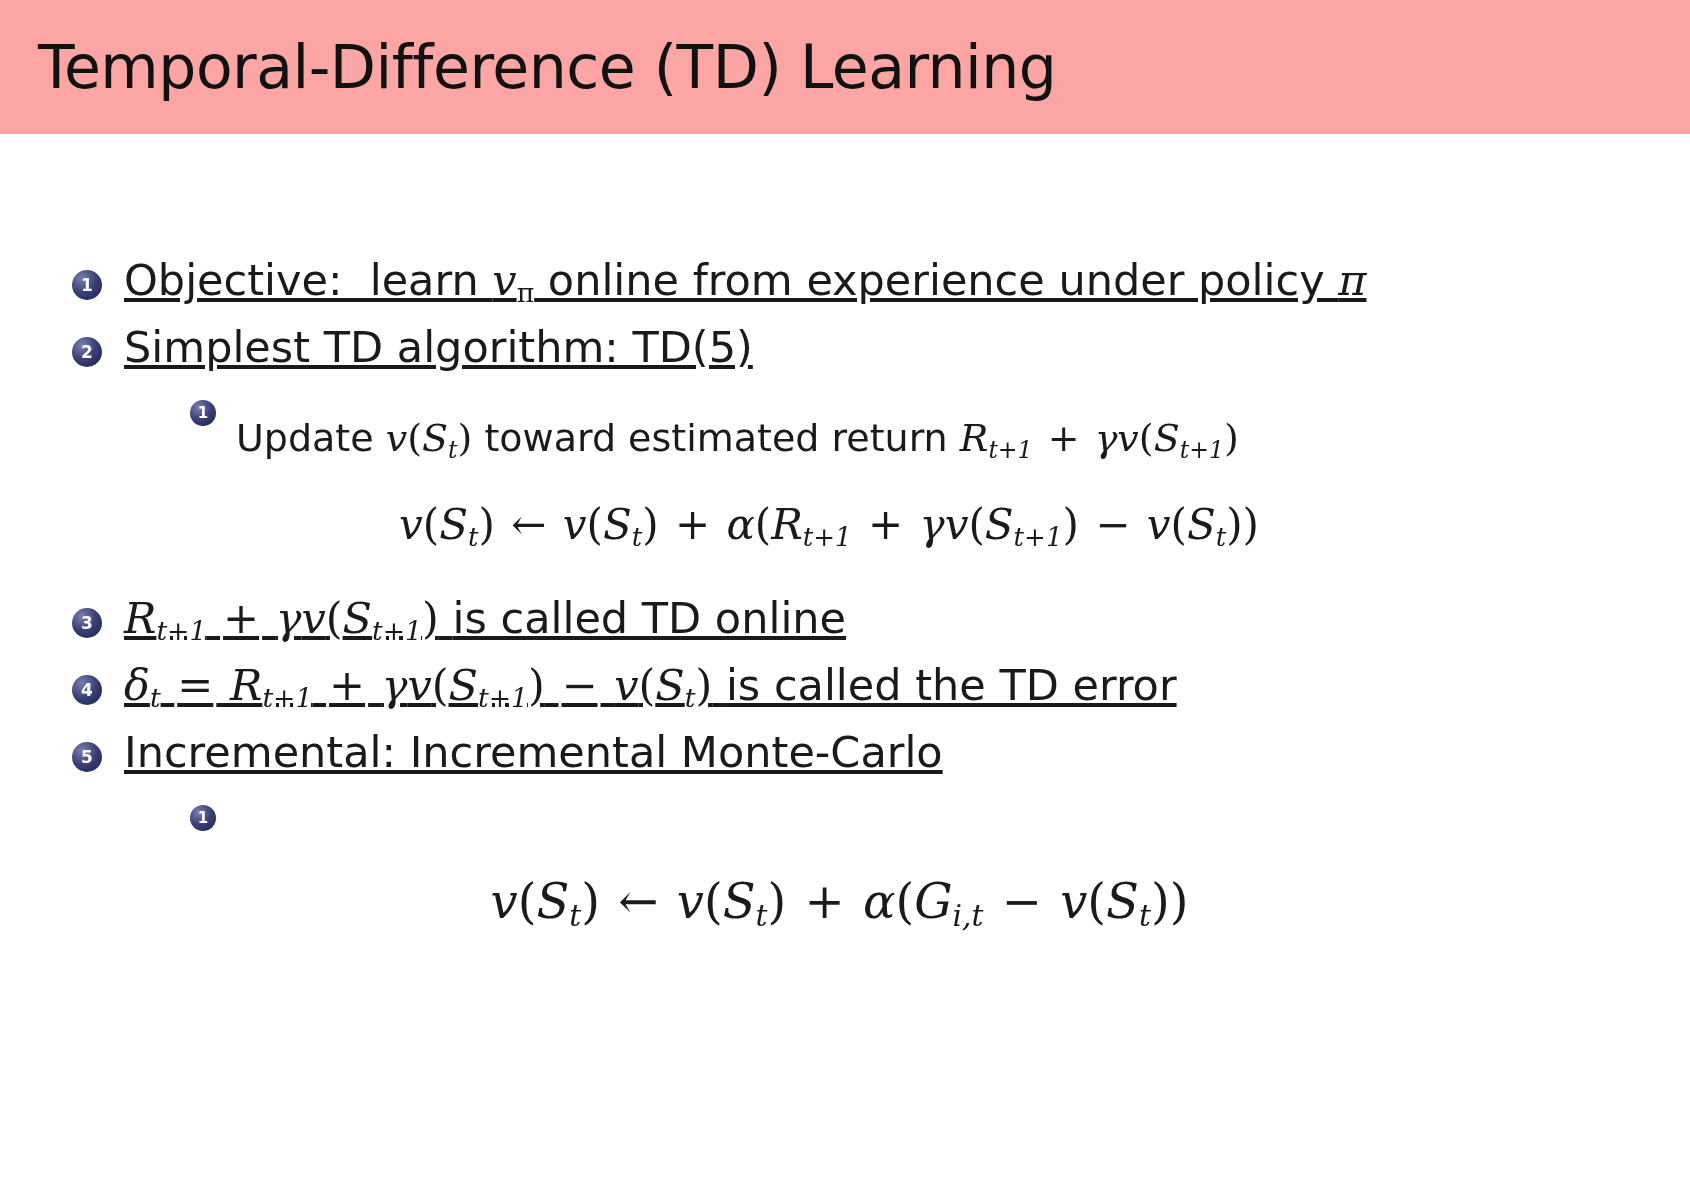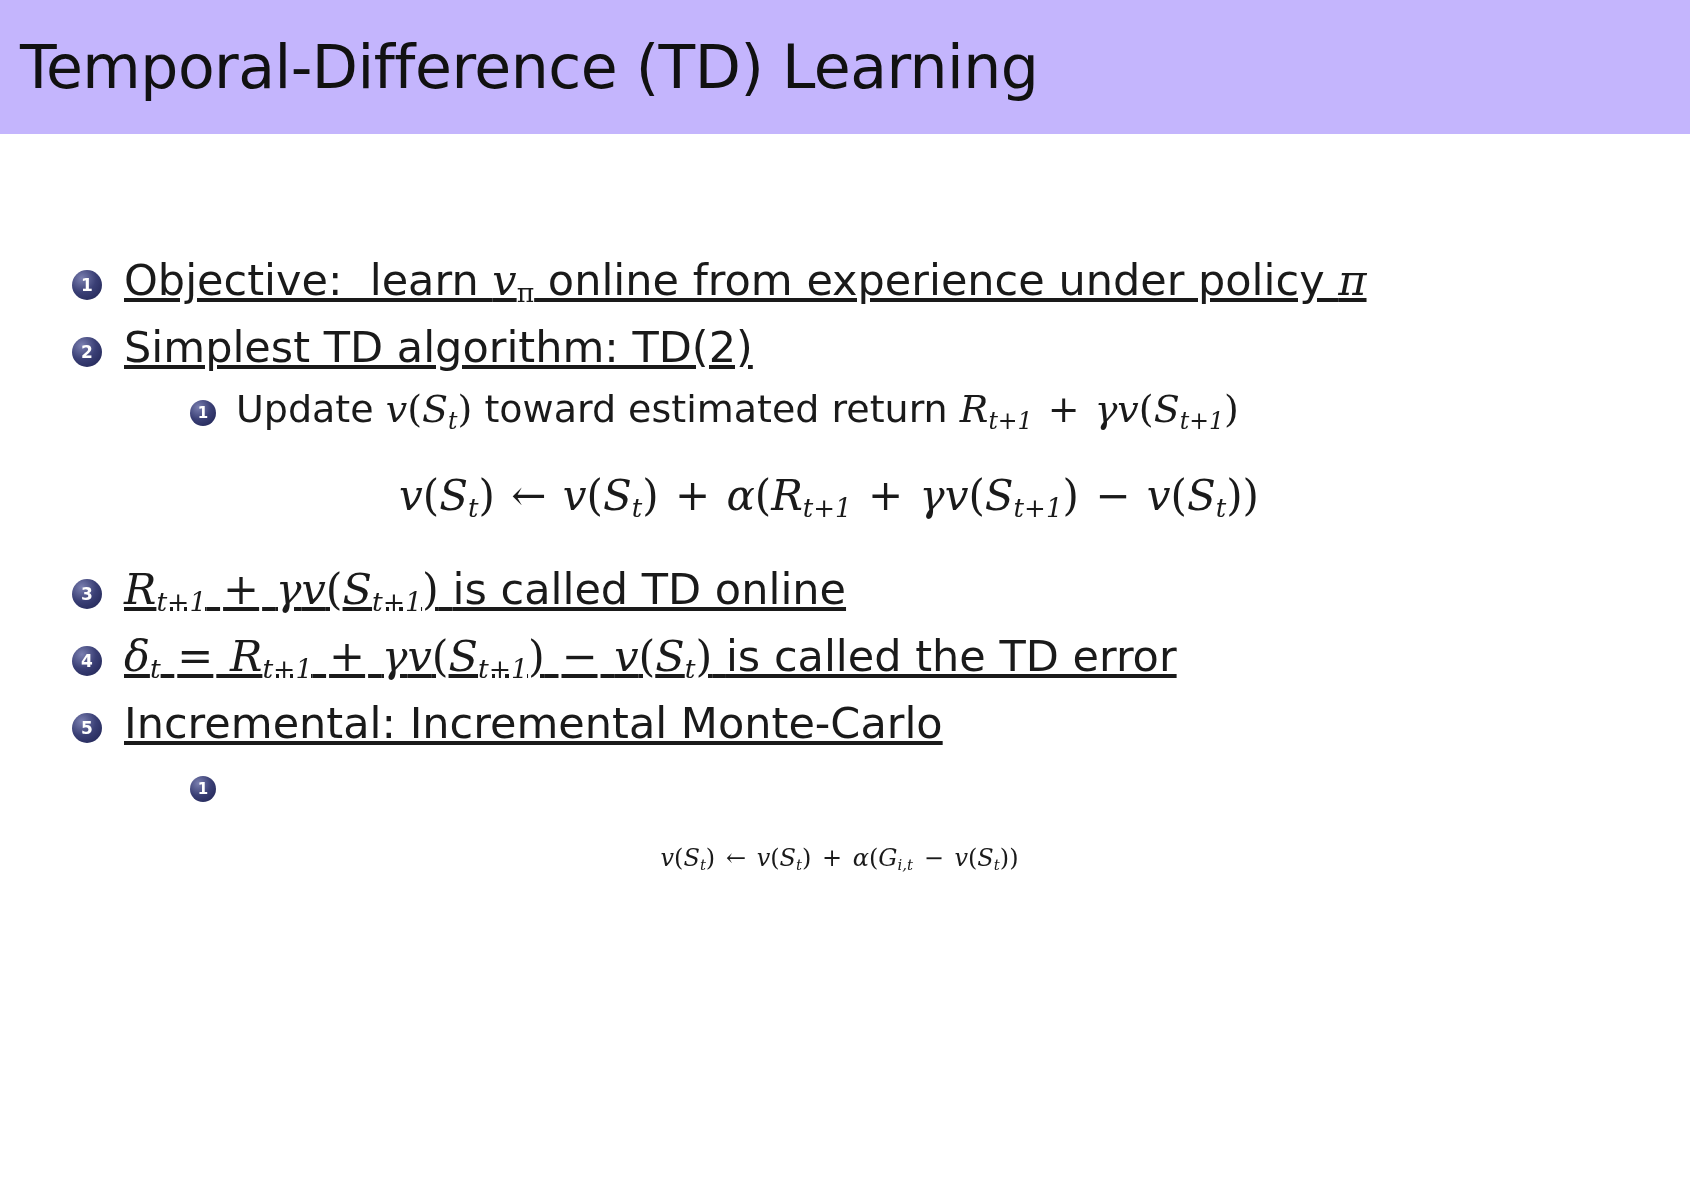--- a/index.html
+++ b/index.html
@@ -16,25 +16,25 @@
   }
   .slide {
     position: relative;
     width: 1690px;
     height: 1202px;
     background: #ffffff;
   }
   .title-bar {
     width: 100%;
     height: 134px;
-    background: #c4b5fd;
+    background: #fca5a5;
     display: flex;
     align-items: center;
     box-sizing: border-box;
-    padding-left: 20px;
+    padding-left: 38px;
   }
   .slide-title {
     font-size: 60px;
     font-weight: 400;
     letter-spacing: -0.5px;
     color: #111111;
     line-height: 1;
     white-space: nowrap;
   }
   .body-area {
@@ -80,31 +80,32 @@
   .text-lvl1 {
     font-size: 43px;
     line-height: 1.33;
     color: #1a1a1a;
     text-decoration: underline;
   }
   .text-lvl2 {
     font-size: 38px;
     line-height: 1.33;
     color: #1a1a1a;
+    margin-top: 29px;
   }
   .equation {
     text-align: center;
     font-size: 42px;
     margin: 34px 0 38px 0;
     padding-right: 32px;
     color: #1a1a1a;
   }
   .equation-2 {
     text-align: center;
-    font-size: 24px;
+    font-size: 48px;
     margin: 42px 0 0 0;
     padding-right: 11px;
     color: #1a1a1a;
   }
   
   .mi {
     font-family: "DejaVu Serif", serif;
     font-style: italic;
   }
   .gr {
@@ -139,21 +140,21 @@
 
   <div class="body-area">
 
     <div class="item-row lvl1">
       <span class="bullet bullet-lvl1">1</span>
       <span class="text-lvl1">Objective:&nbsp; learn <span class="mi">v</span><sub class="upr">π</sub> online from experience under policy <span class="gr">π</span></span>
     </div>
 
     <div class="item-row lvl1">
       <span class="bullet bullet-lvl1">2</span>
-      <span class="text-lvl1">Simplest TD algorithm: TD(2)</span>
+      <span class="text-lvl1">Simplest TD algorithm: TD(5)</span>
     </div>
 
     <div class="item-row lvl2">
       <span class="bullet bullet-lvl2">1</span>
       <span class="text-lvl2">Update <span class="mi">v</span><span class="paren">(</span><span class="mi">S</span><sub>t</sub><span class="paren">)</span> toward estimated return <span class="mi">R</span><sub>t+1</sub> <span class="op">+</span> <span class="gr">γ</span><span class="mi">v</span><span class="paren">(</span><span class="mi">S</span><sub>t+1</sub><span class="paren">)</span></span>
     </div>
 
     <div class="equation">
       <span class="mi">v</span><span class="paren">(</span><span class="mi">S</span><sub>t</sub><span class="paren">)</span> <span class="op">←</span> <span class="mi">v</span><span class="paren">(</span><span class="mi">S</span><sub>t</sub><span class="paren">)</span> <span class="op">+</span> <span class="gr">α</span><span class="paren">(</span><span class="mi">R</span><sub>t+1</sub> <span class="op">+</span> <span class="gr">γ</span><span class="mi">v</span><span class="paren">(</span><span class="mi">S</span><sub>t+1</sub><span class="paren">)</span> <span class="op">−</span> <span class="mi">v</span><span class="paren">(</span><span class="mi">S</span><sub>t</sub><span class="paren">))</span>
     </div>

